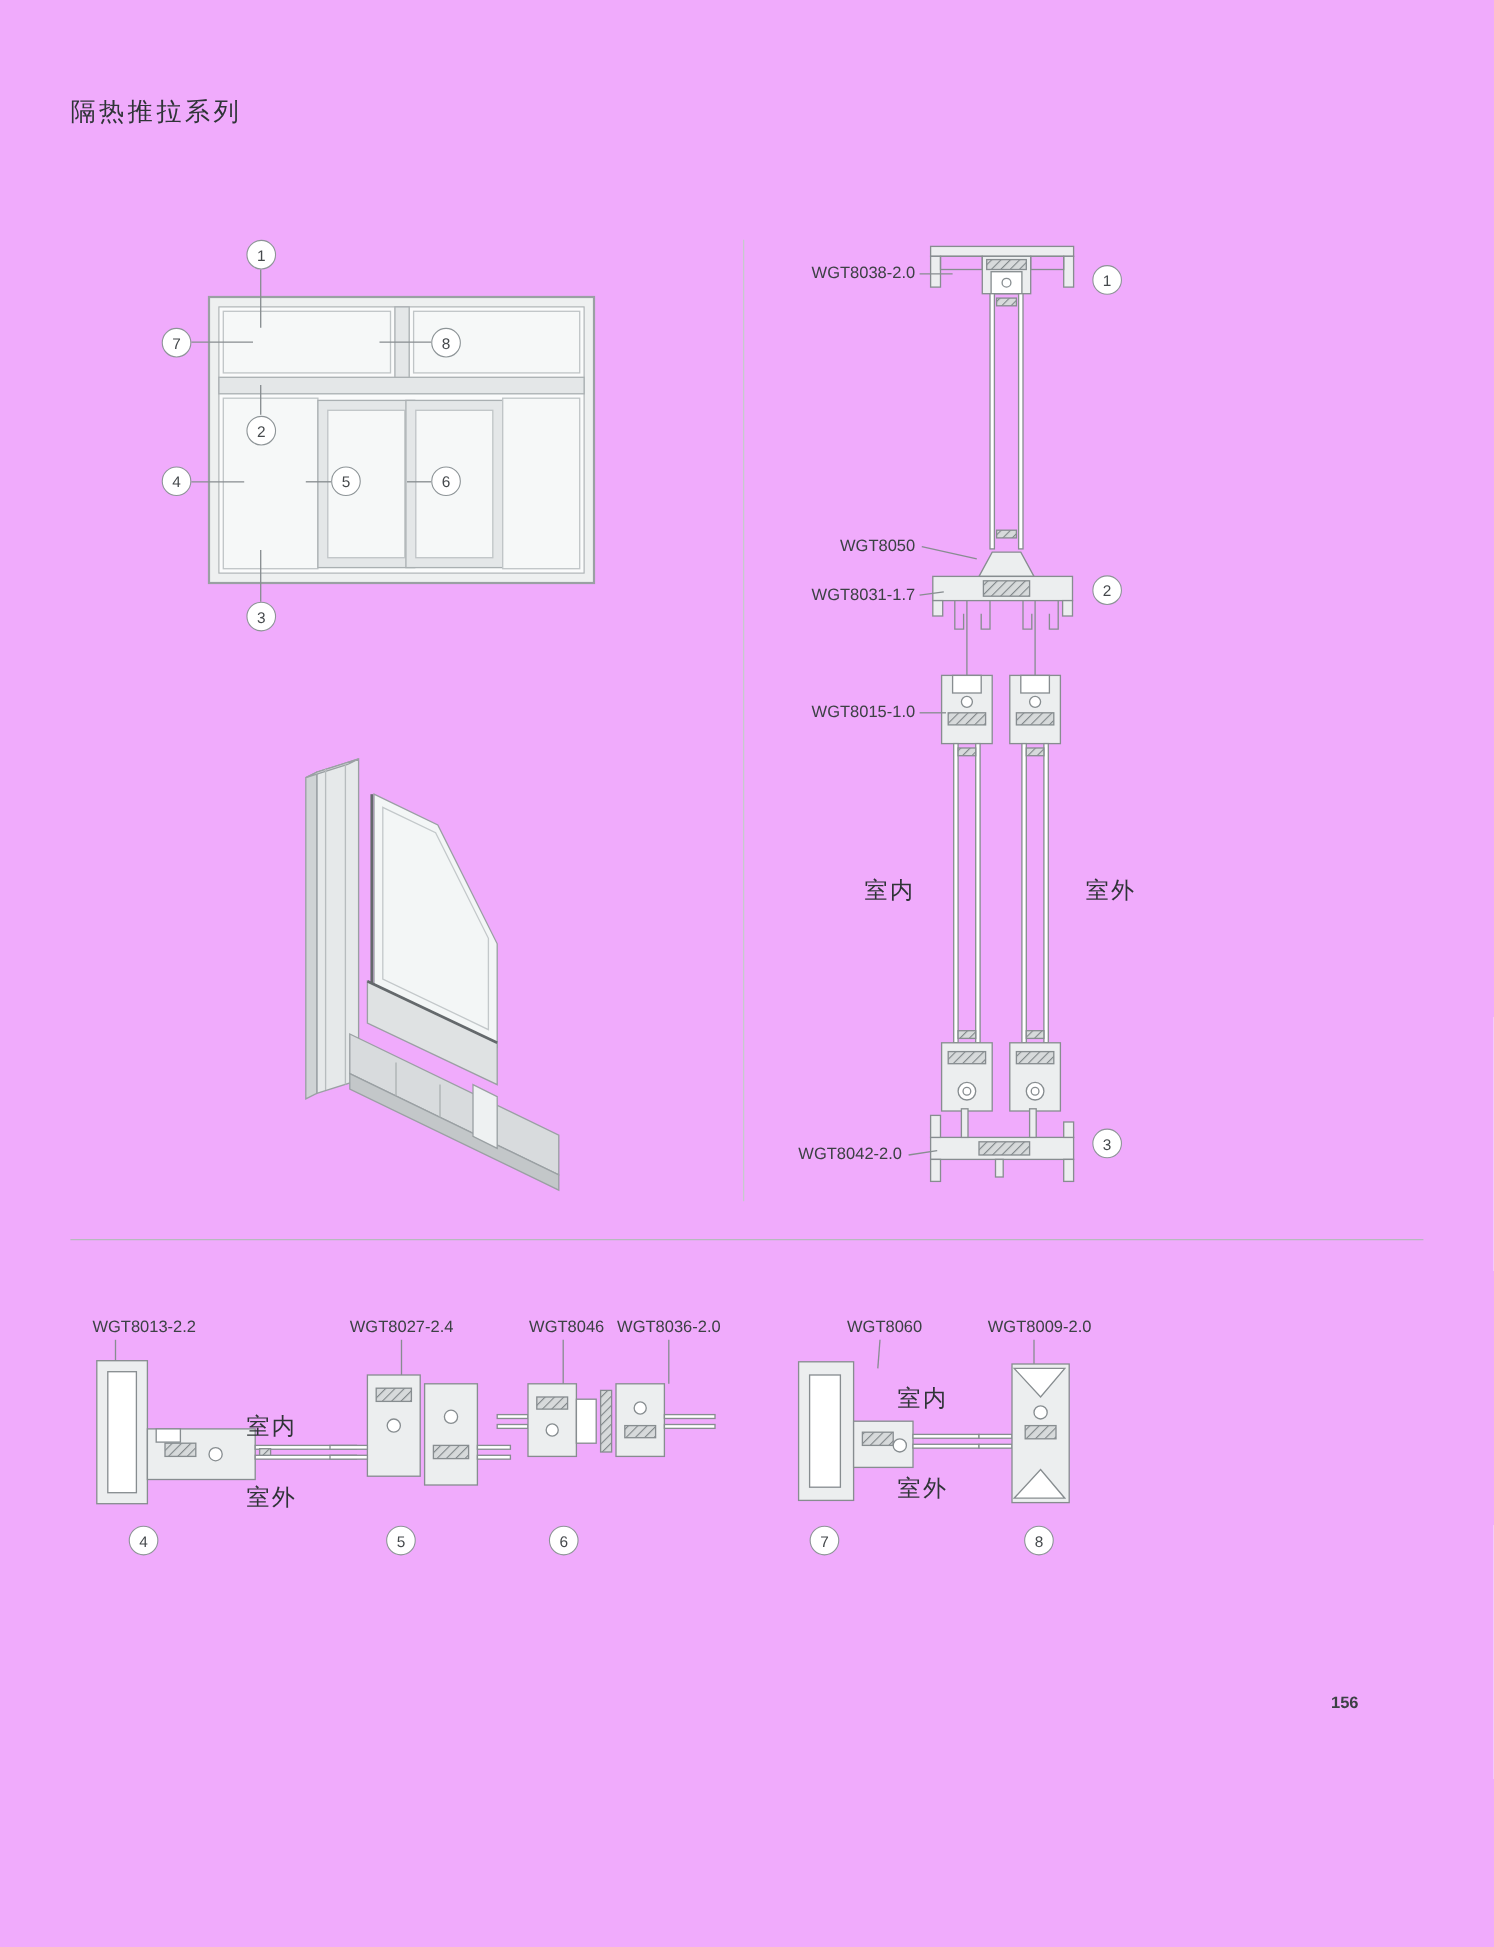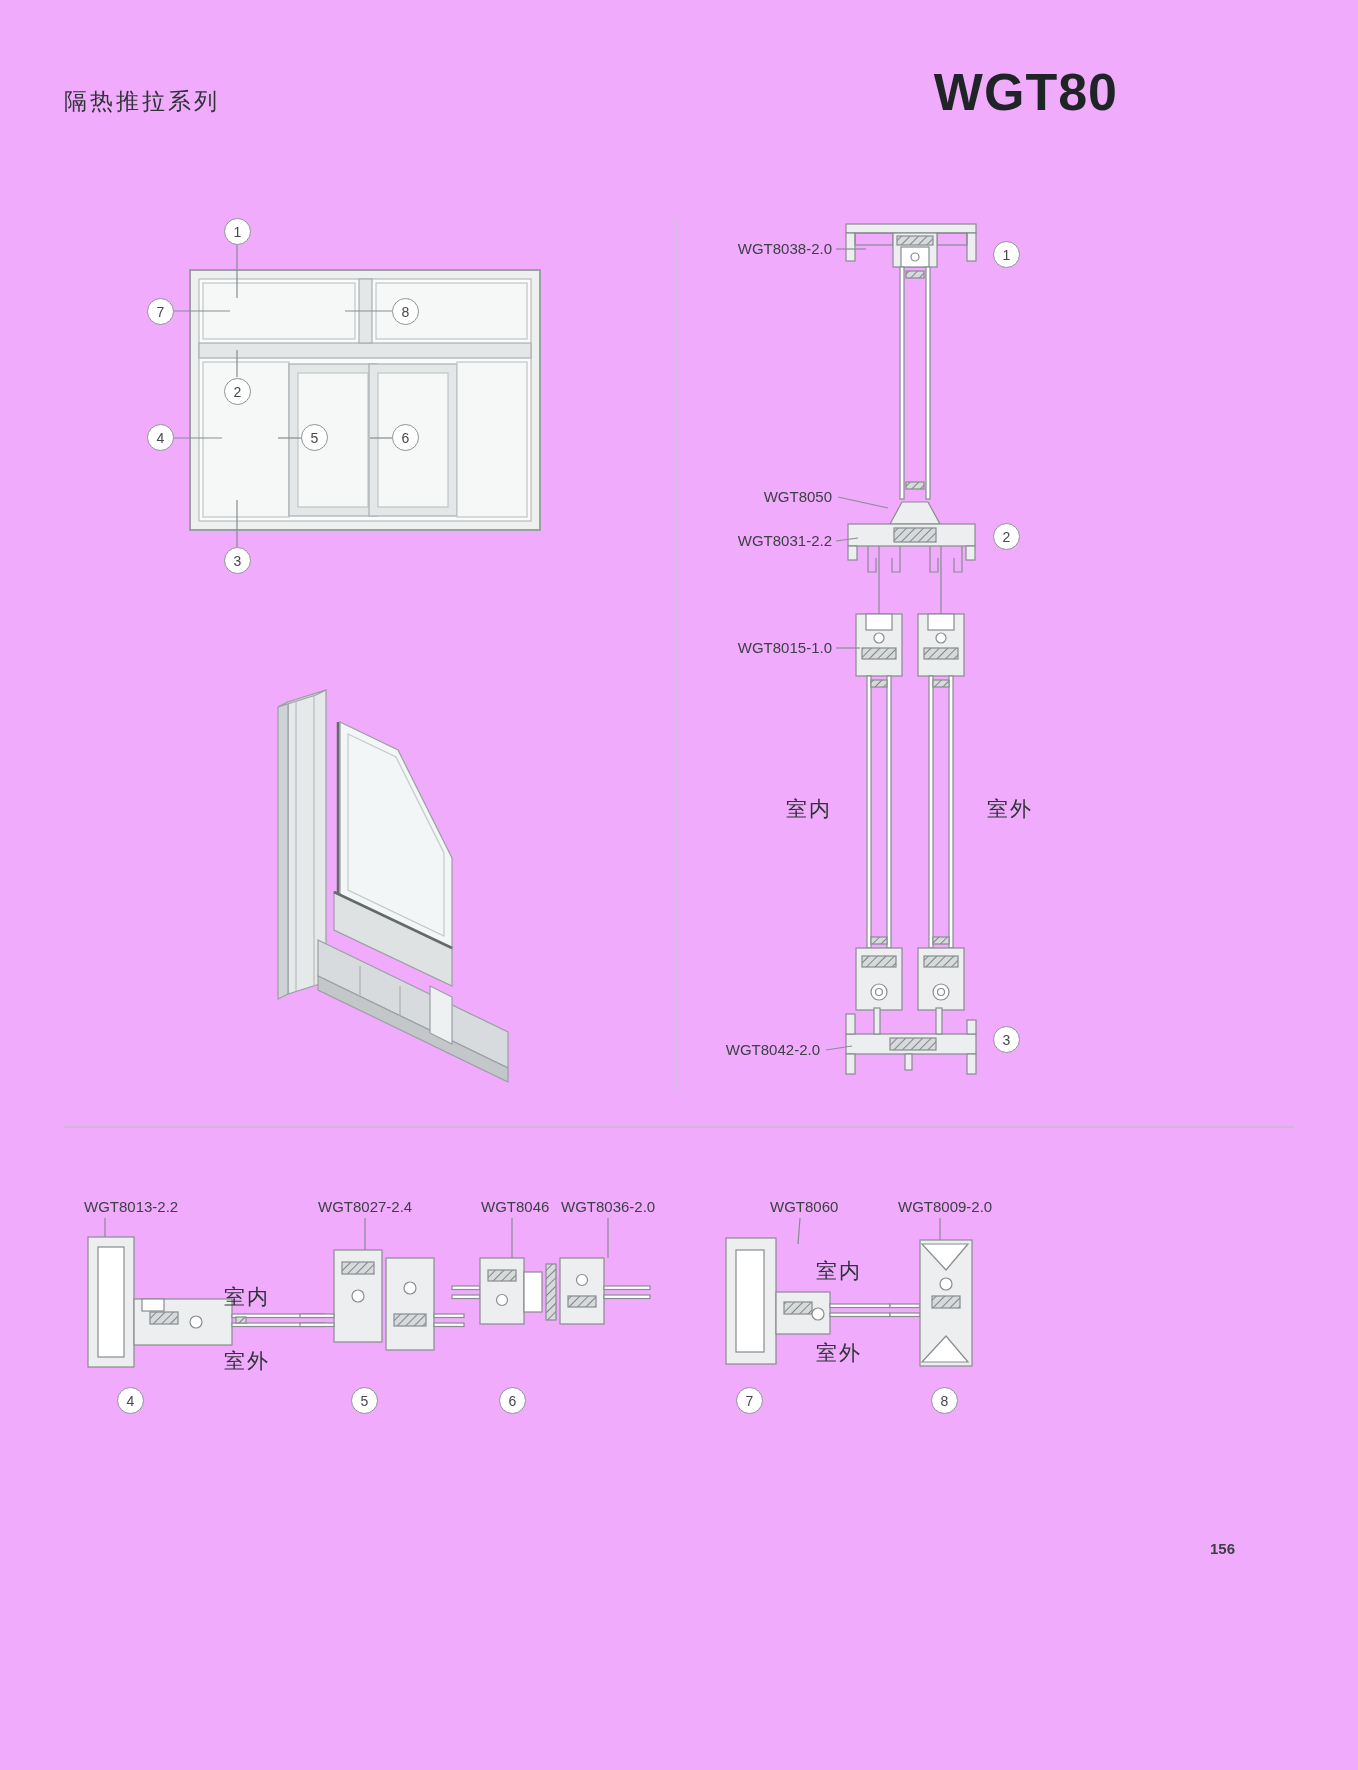--- a/index.html
+++ b/index.html
@@ -228,34 +228,33 @@
         <polygon points="922,1244 968,1244 946,1270" fill="#ffffff"></polygon>
         <polygon points="922,1362 968,1362 946,1336" fill="#ffffff"></polygon>
         <rect x="932" y="1296" width="28" height="12" fill="url(#hatch)"></rect>
         <circle cx="946" cy="1284" r="6" fill="#ffffff"></circle>
         <line x1="940" y1="1218" x2="940" y2="1240"></line>
       </g>
     </g>
   </svg>
 
   <div class="series-title">隔热推拉系列</div>
-  <div class="model-title">WGT80</div>
 
   <div class="callout" style="left:224px;top:218px">1</div>
   <div class="callout" style="left:147px;top:298px">7</div>
   <div class="callout" style="left:392px;top:298px">8</div>
   <div class="callout" style="left:224px;top:378px">2</div>
   <div class="callout" style="left:147px;top:424px">4</div>
   <div class="callout" style="left:301px;top:424px">5</div>
   <div class="callout" style="left:392px;top:424px">6</div>
   <div class="callout" style="left:224px;top:547px">3</div>
 
   <div class="part-label ra" style="right:526px;top:240px">WGT8038-2.0</div>
   <div class="part-label ra" style="right:526px;top:488px">WGT8050</div>
-  <div class="part-label ra" style="right:526px;top:532px">WGT8031-2.2</div>
+  <div class="part-label ra" style="right:526px;top:532px">WGT8031-1.7</div>
   <div class="part-label ra" style="right:526px;top:639px">WGT8015-1.0</div>
   <div class="part-label ra" style="right:538px;top:1041px">WGT8042-2.0</div>
 
   <div class="callout" style="left:993px;top:241px">1</div>
   <div class="callout" style="left:993px;top:523px">2</div>
   <div class="callout" style="left:993px;top:1026px">3</div>
 
   <div class="zone-label" style="left:786px;top:795px">室内</div>
   <div class="zone-label" style="left:987px;top:795px">室外</div>
 

